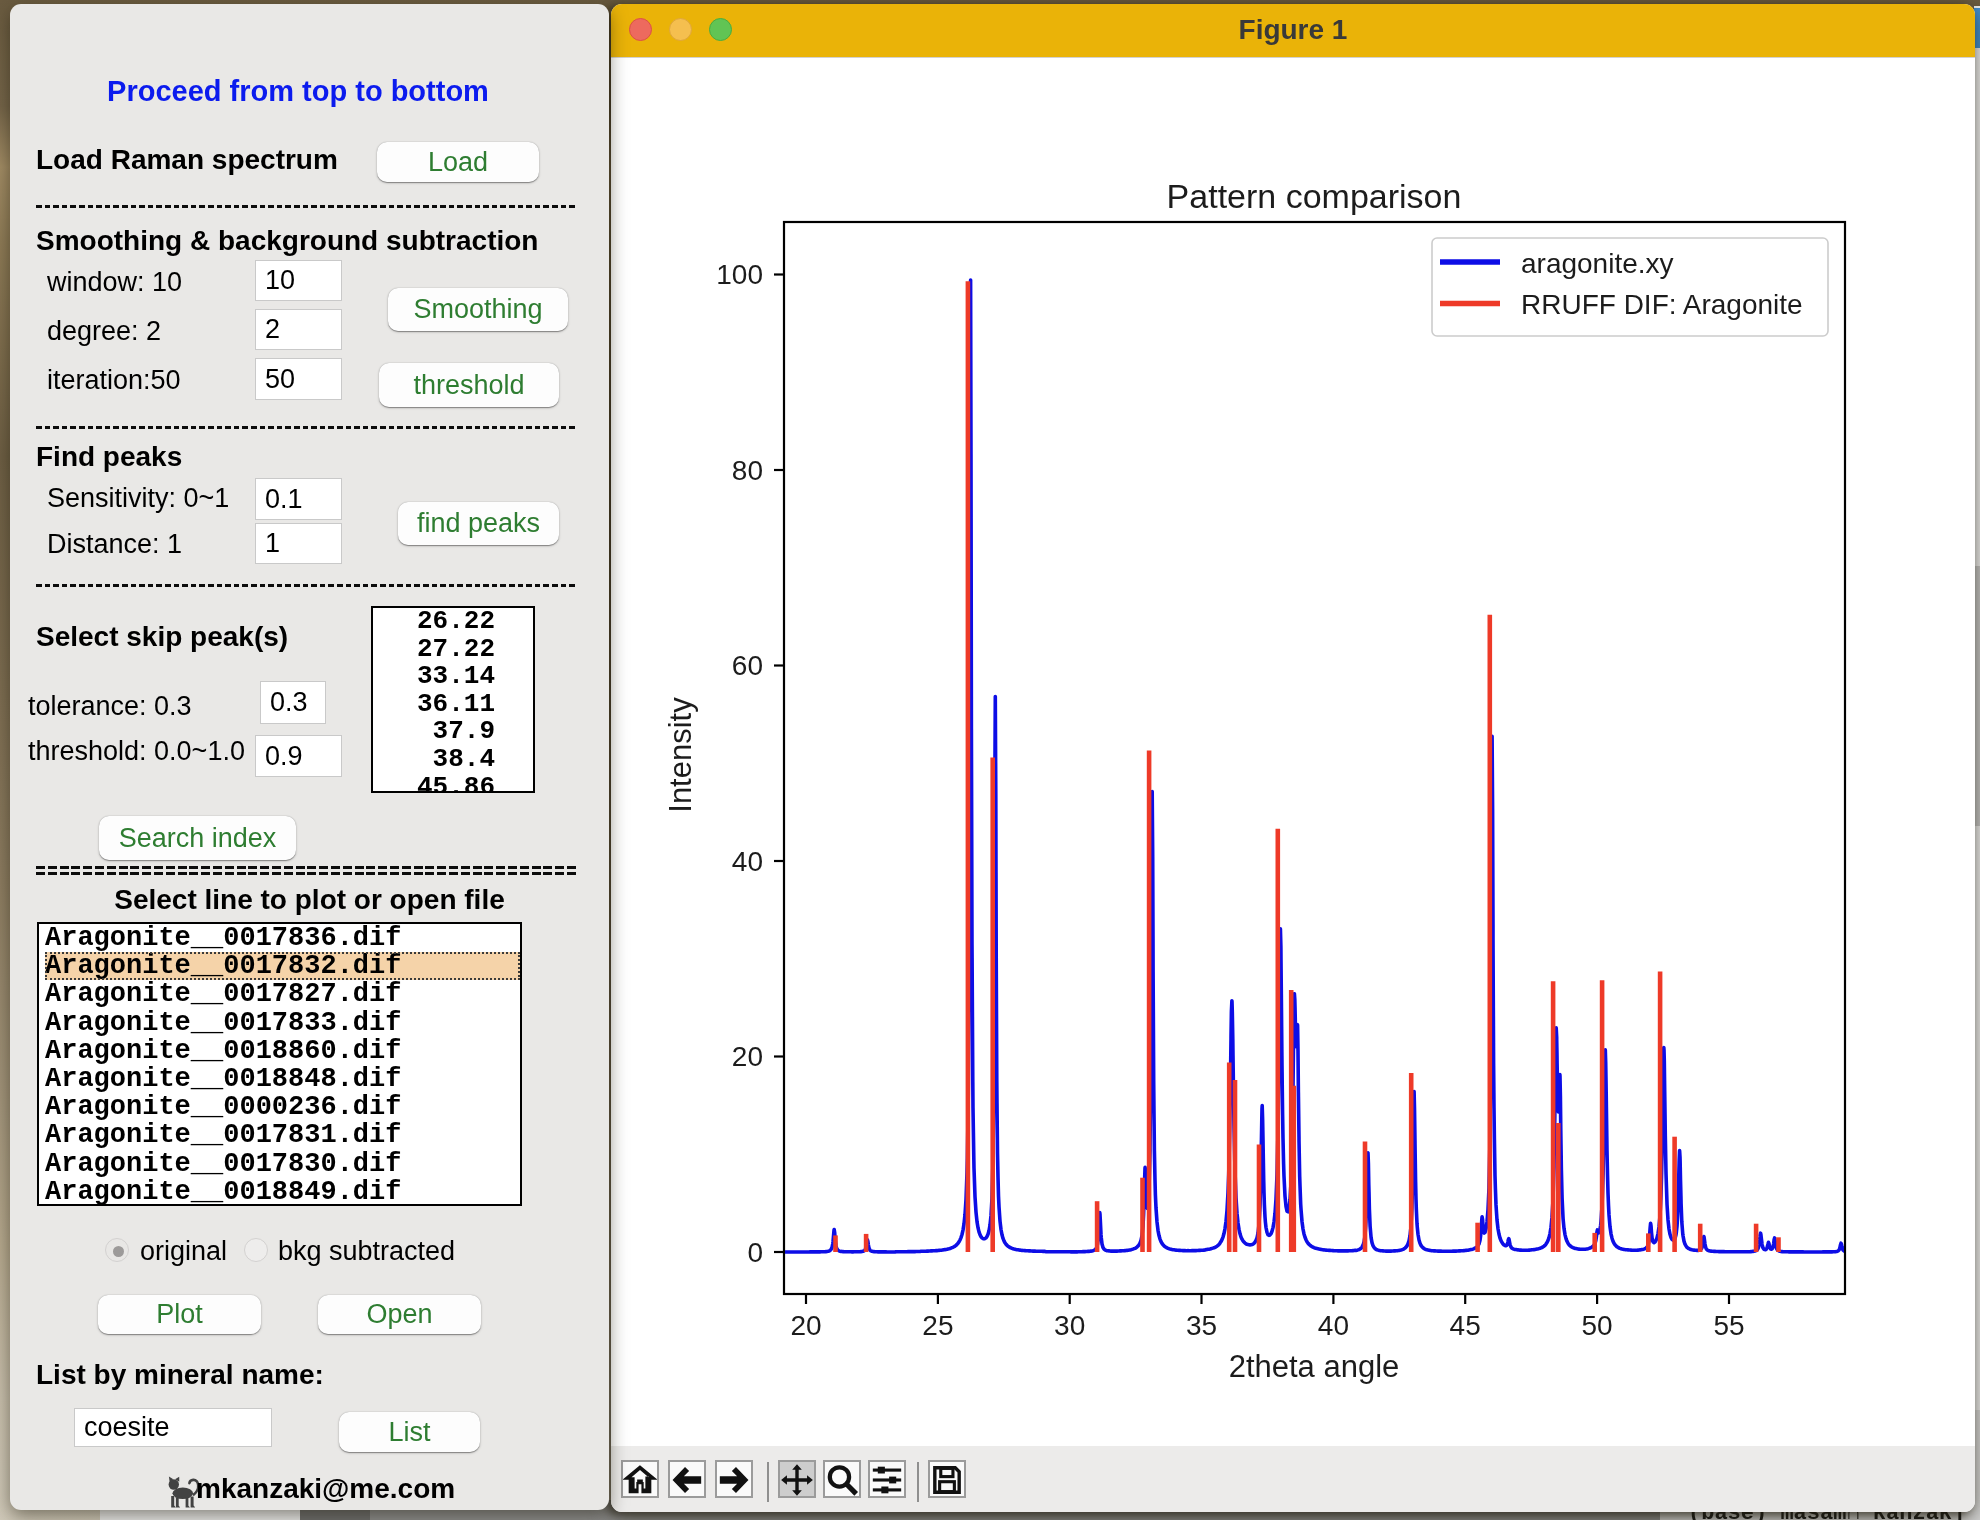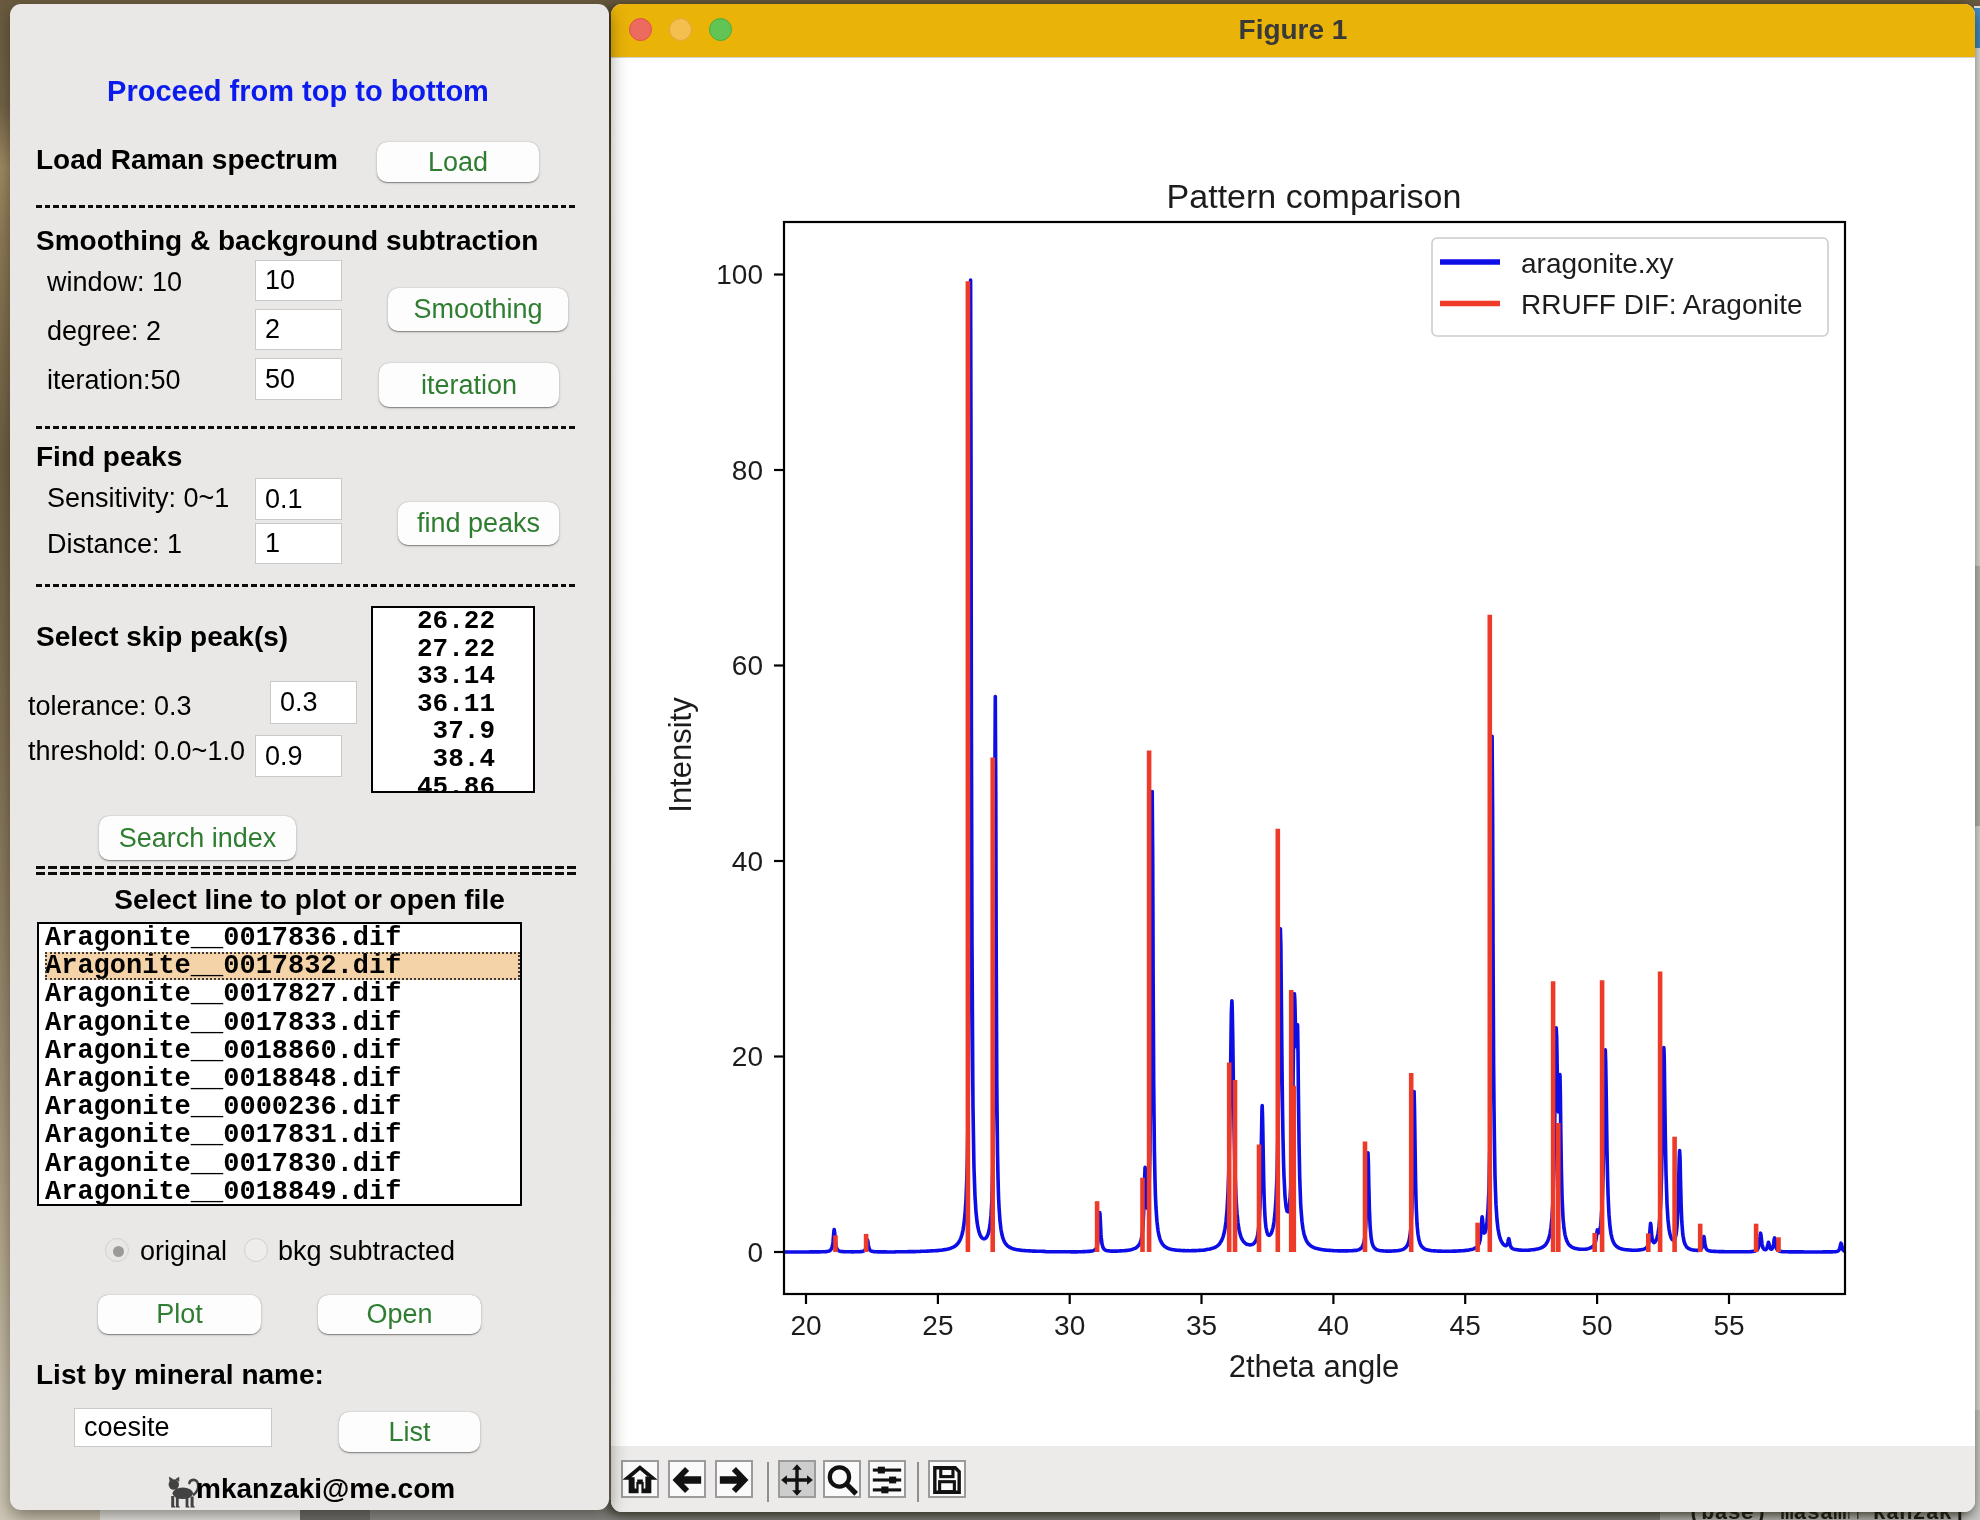--- a/index.html
+++ b/index.html
@@ -211,35 +211,35 @@
 
   <div class="dash" style="top:201px;"></div>
   <div class="lbl b" style="left:26px;top:221px;font-size:28px;">Smoothing &amp; background subtraction</div>
   <div class="lbl" style="left:37px;top:263px;">window: 10</div>
   <div class="entry" style="left:245px;top:256px;width:87px;height:41px;line-height:39px;">10</div>
   <div class="btn" style="left:378px;top:284px;width:180px;height:43px;line-height:43px;">Smoothing</div>
   <div class="lbl" style="left:37px;top:312px;">degree: 2</div>
   <div class="entry" style="left:245px;top:305px;width:87px;height:41px;line-height:39px;">2</div>
   <div class="lbl" style="left:37px;top:361px;">iteration:50</div>
   <div class="entry" style="left:245px;top:354px;width:87px;height:42px;line-height:40px;">50</div>
-  <div class="btn" style="left:369px;top:359px;width:180px;height:44px;line-height:44px;">iteration</div>
+  <div class="btn" style="left:369px;top:359px;width:180px;height:44px;line-height:44px;">threshold</div>
 
   <div class="dash" style="top:422px;"></div>
   <div class="lbl b" style="left:26px;top:437px;font-size:28px;">Find peaks</div>
   <div class="lbl" style="left:37px;top:479px;">Sensitivity: 0~1</div>
   <div class="entry" style="left:245px;top:474px;width:87px;height:42px;line-height:40px;">0.1</div>
   <div class="btn" style="left:388px;top:498px;width:161px;height:43px;line-height:43px;">find peaks</div>
   <div class="lbl" style="left:37px;top:525px;">Distance: 1</div>
   <div class="entry" style="left:245px;top:519px;width:87px;height:41px;line-height:39px;">1</div>
 
   <div class="dash" style="top:580px;"></div>
   <div class="lbl b" style="left:26px;top:617px;font-size:28px;">Select skip peak(s)</div>
   <div class="lbox mono" style="left:361px;top:602px;width:164px;height:187px;font-size:26px;line-height:27.6px;text-align:right;padding-right:38px;">26.22<br>27.22<br>33.14<br>36.11<br>37.9<br>38.4<br>45.86<br>48.32</div>
   <div class="lbl" style="left:18px;top:687px;">tolerance: 0.3</div>
-  <div class="entry" style="left:260px;top:677px;width:87px;height:43px;line-height:41px;">0.3</div>
+  <div class="entry" style="left:250px;top:677px;width:66px;height:43px;line-height:41px;">0.3</div>
   <div class="lbl" style="left:18px;top:732px;">threshold: 0.0~1.0</div>
   <div class="entry" style="left:245px;top:731px;width:87px;height:42px;line-height:40px;">0.9</div>
   <div class="btn" style="left:89px;top:812px;width:197px;height:44px;line-height:44px;">Search index</div>
 
   <div class="eqline" style="top:862px;"></div>
   <div class="eqline" style="top:868px;"></div>
   <div class="lbl b" style="left:0;width:599px;top:880px;text-align:center;font-size:28px;">Select line to plot or open file</div>
 
   <div class="lbox mono" style="left:27px;top:918px;width:485px;height:284px;font-size:27px;line-height:28.2px;padding-left:6px;">
     <div>Aragonite__0017836.dif</div>

